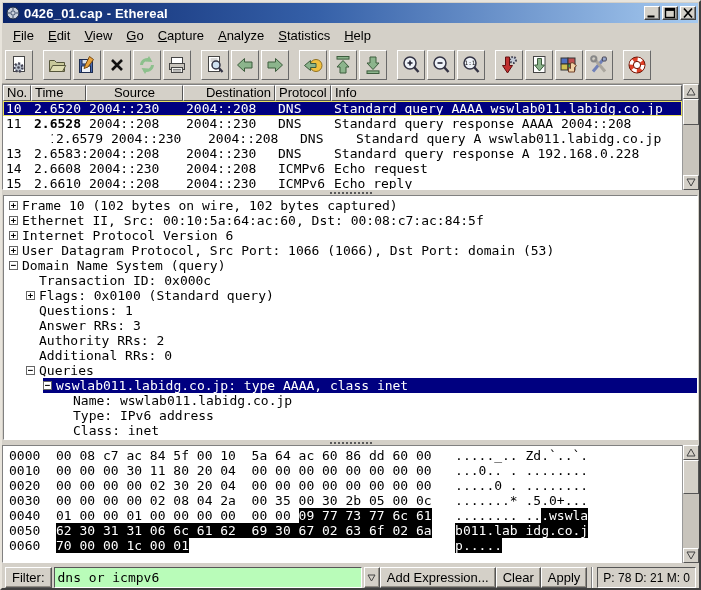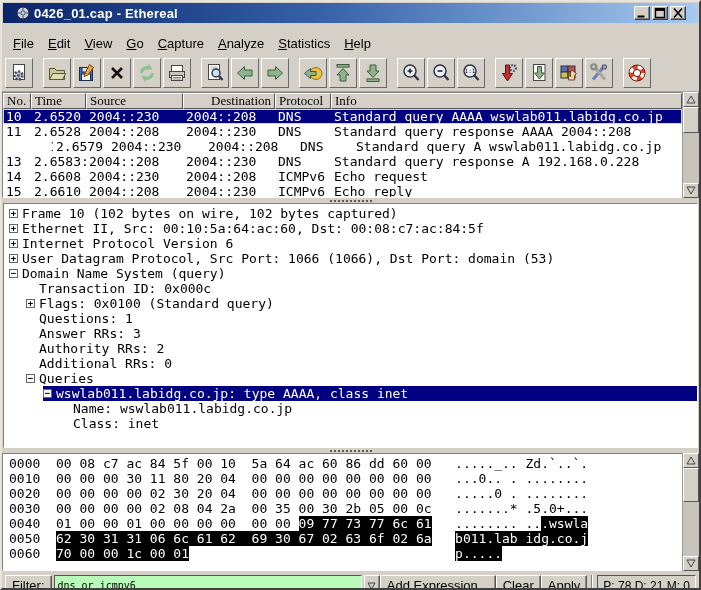--- a/index.html
+++ b/index.html
@@ -12,32 +12,32 @@
     font-family:"Liberation Sans",sans-serif;
     font-size:13px;color:#000;
     display:flex;flex-direction:column;
     overflow:hidden;
     position:relative;
   }
   
   .titlebar{
     height:20px;flex:0 0 20px;margin:1px;
     background:linear-gradient(90deg,var(--tb1) 0%,#3560a8 45%,var(--tb2) 100%);
-    display:flex;align-items:center;padding:0 12px;color:#fff;
+    display:flex;align-items:center;padding:0 2px;color:#fff;
   }
   .titlebar .appicon{width:14px;height:14px;margin:0 4px 0 1px;flex:0 0 auto;}
   .titlebar .t-text{font-weight:bold;font-size:13px;flex:1;white-space:nowrap;overflow:hidden;letter-spacing:.2px;}
   .winbtn{
     width:16px;height:14px;background:#d4d0c8;
     border:1px solid;border-color:#fff #404040 #404040 #fff;
     box-shadow:inset -1px -1px 0 #808080;
     display:flex;align-items:center;justify-content:center;margin-left:2px;padding:0;
   }
   
-  .menubar{height:22px;flex:0 0 22px;display:flex;align-items:center;padding:0 4px;margin-top:8px;}
+  .menubar{height:22px;flex:0 0 22px;display:flex;align-items:center;padding:0 4px;}
   .menu-item{padding:2px 7px;white-space:nowrap;}
   .menu-item u{text-decoration:underline;}
   
   .toolbar{height:38px;flex:0 0 38px;display:flex;align-items:center;padding:0 3px;border-bottom:1px solid #aaa69e;}
   .tb-group{display:flex;margin-right:8px;}
   .tb-btn{
     width:28px;height:30px;margin-right:2px;padding:0;
     background:#d4d0c8;border:1px solid;border-color:#fff #696969 #696969 #fff;
     display:flex;align-items:center;justify-content:center;
   }
@@ -45,21 +45,21 @@
   
   .pane{
     background:#fff;margin:0 1px;
     border:1px solid;border-color:#808080 #fff #fff #808080;
     overflow:hidden;position:relative;
     font-family:"DejaVu Sans Mono",monospace;font-size:13px;line-height:15px;
   }
   
   .plist{height:106px;flex:0 0 106px;display:flex;background:#d4d0c8;}
   .pl-main{flex:1;display:flex;flex-direction:column;background:#fff;overflow:hidden;}
-  .pl-header{display:flex;height:16px;flex:0 0 16px;background:#0f766e;font-family:Liberation Serif, serif;}
+  .pl-header{display:flex;height:16px;flex:0 0 16px;background:#0f766e;font-family:Liberation Sans, sans-serif;}
   .ph-cell{
     border:1px solid;border-color:#fff #555 #555 #fff;
     background:#d4d0c8;padding:0 3px;height:16px;line-height:14px;
     white-space:nowrap;overflow:hidden;display:flex;align-items:center;flex:0 0 auto;
   }
   .ph-cell.grow{flex:1;}
   .p-row{display:flex;height:15px;white-space:nowrap;}
   .p-cell{padding:0 3px;overflow:hidden;flex:0 0 auto;}
   .p-cell.grow{flex:1;}
   .p-row.selected{background:var(--sel);color:#fff;outline:1px solid #e8e060;outline-offset:-1px;}
@@ -102,21 +102,21 @@
   .fb-btn{
     background:#d4d0c8;border:1px solid;border-color:#fff #555 #555 #fff;
     box-shadow:inset -1px -1px 0 #908c84;
     height:21px;padding:0 6px;font-size:13px;white-space:nowrap;
     font-family:"Liberation Sans",sans-serif;display:flex;align-items:center;
   }
   .fb-input{
     flex:1;height:21px;margin:0 2px;
     background:var(--fgreen);color:#000;
     border:1px solid;border-color:#555 #fff #fff #555;
-    font-family:"DejaVu Sans Mono",monospace;font-size:10px;padding:0 3px;
+    font-family:"DejaVu Sans Mono",monospace;font-size:13px;padding:0 3px;
   }
   .fb-drop{width:16px;padding:0;justify-content:center;}
   .fb-status{
     margin-left:4px;height:21px;padding:0 5px;display:flex;align-items:center;
     border:1px solid;border-color:#555 #fff #fff #555;
     font-size:12px;white-space:nowrap;
   }
   .fb-sep{width:2px;height:21px;margin-left:4px;border-left:1px solid #808080;border-right:1px solid #fff;}
 </style>
 </head>
@@ -317,21 +317,21 @@
       <div class="pl-header">
           <div class="ph-cell" style="width: 28px;">
             <span>No.</span>
             <span><svg width="7" height="6" viewBox="0 0 7 6" style="margin-left:2px">
                 <polygon points="1,1 6,1 3.5,5" fill="#555"></polygon>
               </svg></span>
           </div>
           <div class="ph-cell" style="width: 55px;">
             <span>Time</span>
           </div>
-          <div class="ph-cell" style="width: 97px;">
+          <div class="ph-cell" style="width: 97px; justify-content: center;">
             <span>Source</span>
           </div>
           <div class="ph-cell" style="width: 92px; justify-content: flex-end;">
             <span>Destination</span>
           </div>
           <div class="ph-cell" style="width: 56px;">
             <span>Protocol</span>
           </div>
           <div class="ph-cell grow">
             <span>Info</span>
@@ -341,21 +341,21 @@
           <div class="p-row selected">
             <span class="p-cell" style="width: 28px;">10</span>
             <span class="p-cell" style="width: 55px;">2.6520</span>
             <span class="p-cell" style="width: 97px;">2004::230</span>
             <span class="p-cell" style="width: 92px;">2004::208</span>
             <span class="p-cell" style="width: 56px;">DNS</span>
             <span class="p-cell grow">Standard query AAAA wswlab011.labidg.co.jp</span>
           </div>
           <div class="p-row">
             <span class="p-cell" style="width: 28px;">11</span>
-            <span class="p-cell" style="width: 55px;">2.6528</span>
+            <span class="p-cell" style="width: 55px; font-weight: bold;">2.6528</span>
             <span class="p-cell" style="width: 97px;">2004::208</span>
             <span class="p-cell" style="width: 92px;">2004::230</span>
             <span class="p-cell" style="width: 56px;">DNS</span>
             <span class="p-cell grow">Standard query response AAAA 2004::208</span>
           </div>
           <div class="p-row">
             <span class="p-cell" style="width: 28px; padding-left: 47px;">12</span>
             <span class="p-cell" style="width: 55px;">2.6579</span>
             <span class="p-cell" style="width: 97px;">2004::230</span>
             <span class="p-cell" style="width: 92px;">2004::208</span>
@@ -492,20 +492,26 @@
         <span class="d-spacer" style="width: 39px;"></span>
         <span class="d-content selected">
           <span class="d-box">−</span>
           <span>wswlab011.labidg.co.jp: type AAAA, class inet</span>
         </span>
       </div>
       <div class="d-line">
         <span class="d-spacer" style="width: 69px;"></span>
         <span class="d-content">
           <span>Name: wswlab011.labidg.co.jp</span>
+        </span>
+      </div>
+      <div class="d-line">
+        <span class="d-spacer" style="width: 69px;"></span>
+        <span class="d-content">
+          <span>Type: IPv6 address</span>
         </span>
       </div>
       <div class="d-line">
         <span class="d-spacer" style="width: 69px;"></span>
         <span class="d-content">
           <span>Class: inet</span>
         </span>
       </div>
     </div>
 

